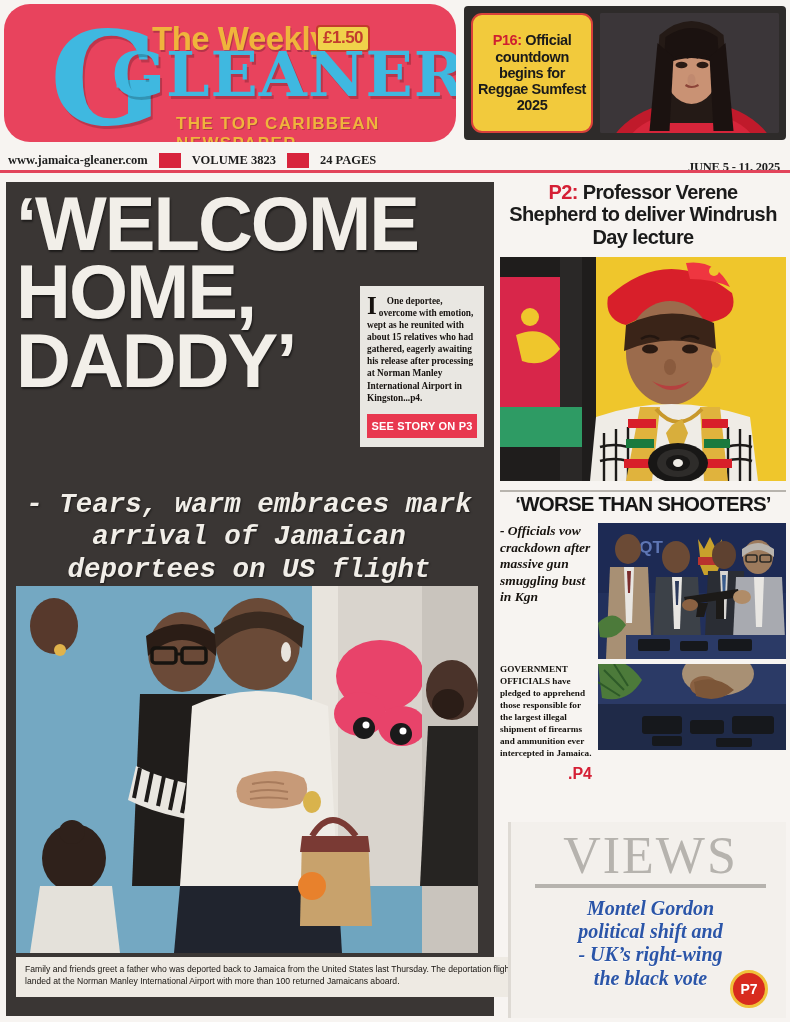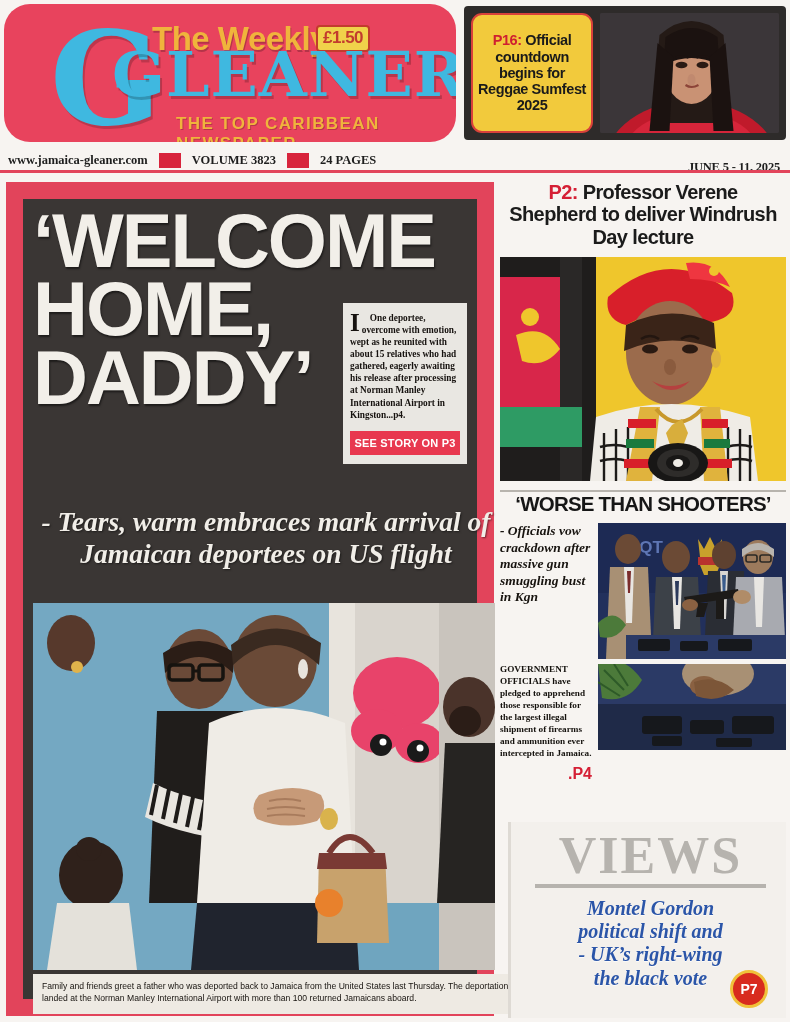--- a/index.html
+++ b/index.html
@@ -129,21 +129,21 @@
   .rule-red {
     position: absolute; left: 0; top: 170px;
     width: 790px; height: 3px; background: #e2445b;
   }
 
   
   .lead {
     position: absolute; left: 6px; top: 182px;
     width: 488px; height: 834px;
     background: #e2445b;
-    padding: 17px;
+    padding: 0;
   }
   .lead-inner {
     position: relative;
     width: 100%; height: 100%;
     background: #3a3634;
     padding: 8px 10px 8px 10px;
   }
   .headline {
     font-family: "Liberation Sans", sans-serif;
     font-size: 76px; font-weight: 700;
@@ -177,21 +177,21 @@
     color: #ffffff;
     font-family: "Liberation Sans", sans-serif;
     font-size: 11px; font-weight: 700;
     text-align: center;
     padding: 6px 2px;
     letter-spacing: 0.2px;
   }
   .subhead {
     position: absolute; left: 10px; top: 307px;
     width: 466px;
-    font-family: Liberation Serif, serif;
+    font-family: Liberation Mono, monospace;
     font-style: italic; font-weight: 700;
     font-size: 27.5px;
     color: #f1eee8;
     text-align: center;
     line-height: 1.18;
     text-shadow: 1px 1px 2px rgba(0,0,0,0.5);
   }
   .lead-photo {
     position: absolute; left: 10px; top: 404px;
     width: 462px; height: 367px;
@@ -283,21 +283,21 @@
   .views {
     position: absolute; left: 508px; top: 822px;
     width: 278px; height: 196px;
     background: #f3f0ec;
     border-left: 3px solid #dedad4;
     padding: 6px 10px 6px 14px;
     overflow: hidden;
   }
   .views-title {
     font-family: "Liberation Serif", serif;
-    font-size: 52px; font-weight: 700;
+    font-size: 52px; font-weight: 400;
     color: #b6b3ae;
     text-align: center;
     letter-spacing: 2px;
     line-height: 1;
     padding-top: 2px;
   }
   .views-rule {
     height: 4px; background: #b6b3ae;
     margin: 2px 10px 0 10px;
   }

